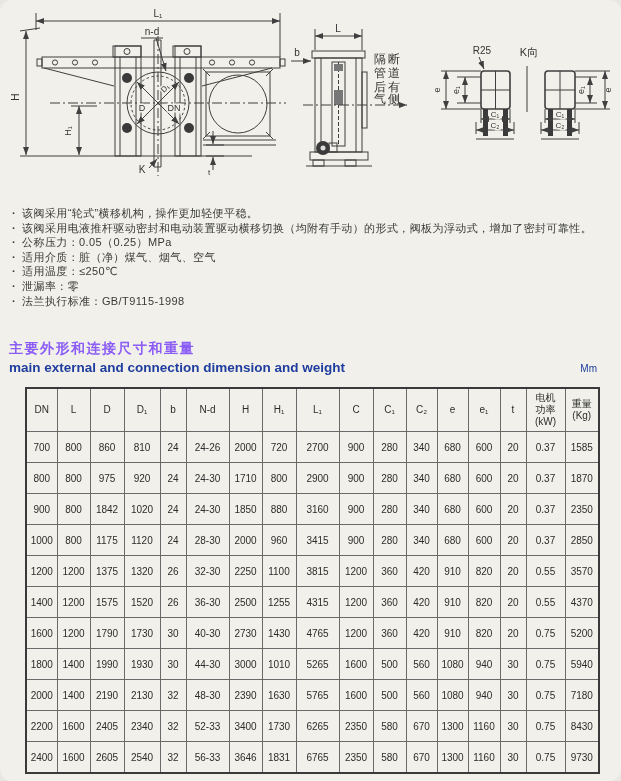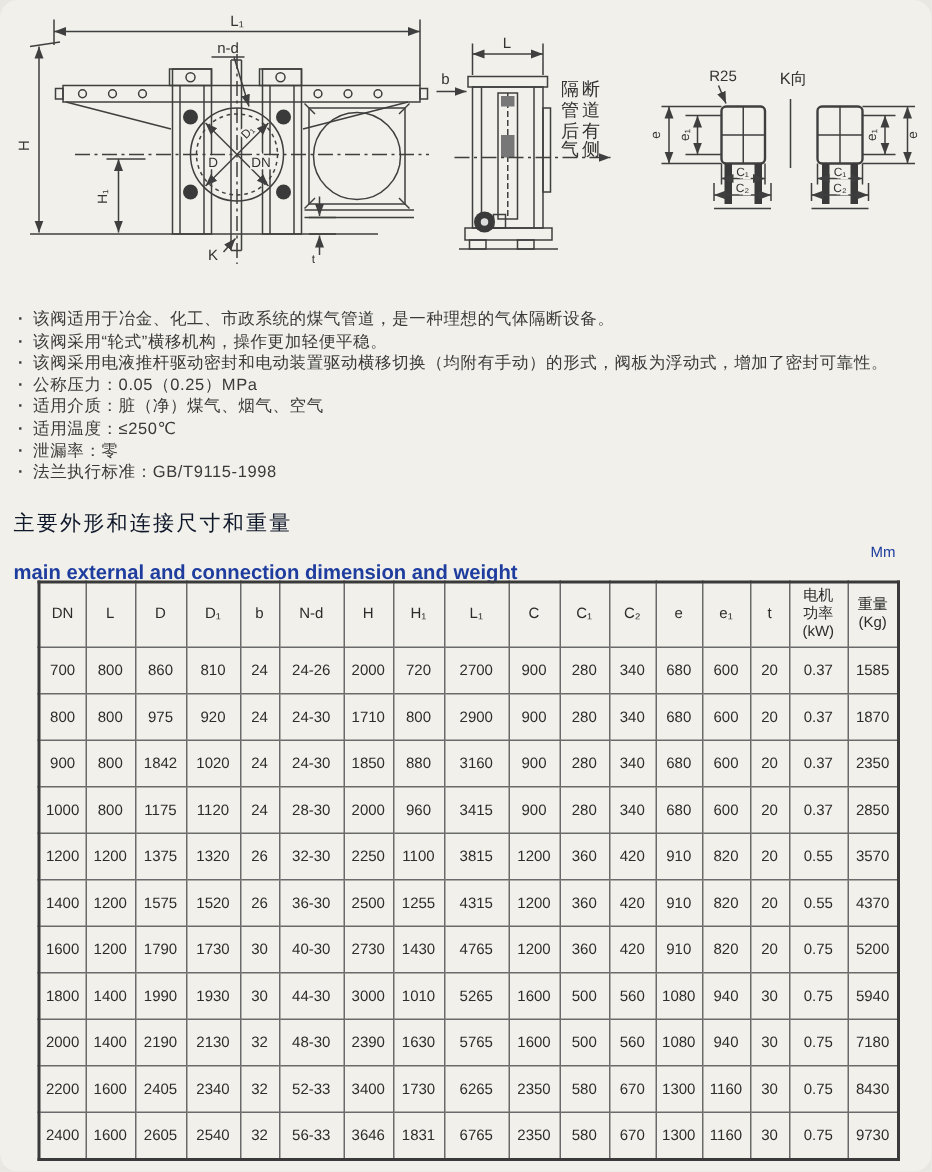--- a/index.html
+++ b/index.html
@@ -8,22 +8,22 @@
   
   .drawing{position:absolute;top:0;left:0;}
   svg text{fill:#333;stroke:none;font-family:"Liberation Sans","DejaVu Sans",sans-serif;}
   svg .halo{paint-order:stroke;stroke:#f1f0ea;stroke-width:3px;}
   
   .features{position:absolute;top:206px;left:10px;width:604px;margin:0;padding:0;list-style:none;}
   .features li{font-size:11px;line-height:14.6px;color:#3a3a3a;letter-spacing:0.4px;}
   .features li::before{content:"·";font-weight:bold;margin:0 6px 0 2px;}
   
   .section-head{position:absolute;top:340px;left:9px;}
-  .section-head .zh{font-size:14px;font-weight:normal;color:#0f172a;letter-spacing:1.5px;}
-  .section-head .en{font-size:13.5px;font-weight:bold;color:#1e3d9e;margin-top:16px;}
+  .section-head .zh{font-size:14px;font-weight:bold;color:#8b5cf6;letter-spacing:1.5px;}
+  .section-head .en{font-size:13.5px;font-weight:bold;color:#1e3d9e;margin-top:2px;}
   .unit-note{position:absolute;top:363px;right:24px;font-size:10px;font-weight:normal;color:#1e3d9e;}
   
   table.dims{position:absolute;top:387px;left:25px;width:573px;border-collapse:collapse;
              table-layout:fixed;border:2px solid #3a3a3a;}
   table.dims th,table.dims td{border:1px solid #6a6a6a;text-align:center;vertical-align:middle;
              font-weight:normal;color:#2c2c2c;padding:0;}
   table.dims th{height:42px;font-size:10px;white-space:pre-line;line-height:1.2;}
   table.dims td{height:30px;font-size:10px;}
 </style>
 </head>
@@ -214,21 +214,20 @@
       <text x="495" y="128" font-size="8" text-anchor="middle" class="halo">C₂</text>
       <text x="584" y="90" font-size="9" text-anchor="middle" transform="rotate(-90 584 90)" class="halo">e₁</text>
       <text x="611" y="90" font-size="9" text-anchor="middle" transform="rotate(-90 611 90)">e</text>
       <text x="560" y="117" font-size="8" text-anchor="middle" class="halo">C₁</text>
       <text x="560" y="128" font-size="8" text-anchor="middle" class="halo">C₂</text>
     </g>
   </svg>
   </div>
 
   <ul class="features">
-      <li>该阀适用于冶金、化工、市政系统的煤气管道，是一种理想的气体隔断设备。</li>
       <li>该阀采用“轮式”横移机构，操作更加轻便平稳。</li>
       <li>该阀采用电液推杆驱动密封和电动装置驱动横移切换（均附有手动）的形式，阀板为浮动式，增加了密封可靠性。</li>
       <li>公称压力：0.05（0.25）MPa</li>
       <li>适用介质：脏（净）煤气、烟气、空气</li>
       <li>适用温度：≤250℃</li>
       <li>泄漏率：零</li>
       <li>法兰执行标准：GB/T9115-1998</li>
     </ul>
 
   <div class="section-head">

